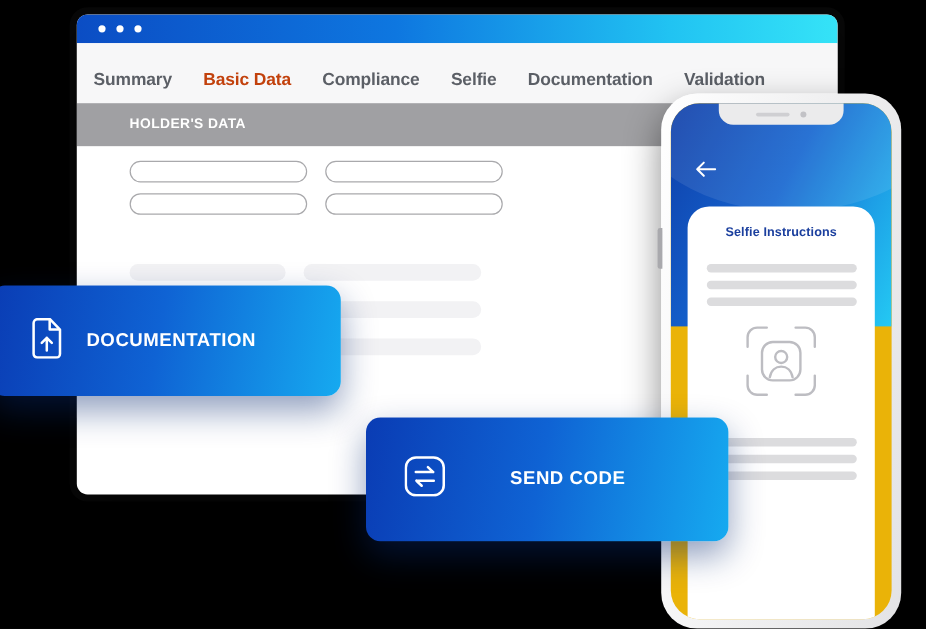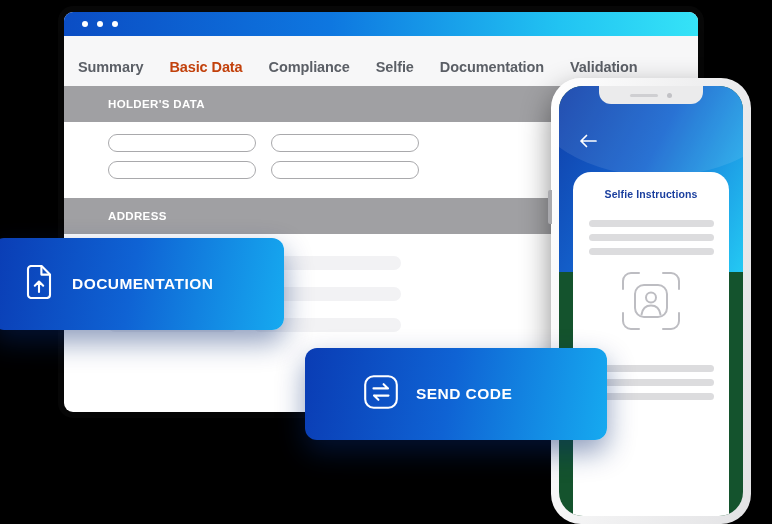--- a/index.html
+++ b/index.html
@@ -123,21 +123,21 @@
     border-radius: 30px;
     box-shadow: 0 12px 30px rgba(0,0,0,0.45);
   }
   #phone-screen {
     position: absolute;
     left: 8px;
     top: 8px;
     right: 8px;
     bottom: 8px;
     border-radius: 24px;
-    background: #14532d;
+    background: #eab308;
     overflow: hidden;
   }
   #phone-blue-head {
     position: absolute;
     left: 0; top: 0; right: 0;
     height: 186px;
     background: linear-gradient(118deg,#0f3ea8 0%,#1464cf 45%,#1d9fe6 75%,#24c9f3 100%);
   }
   #phone-blue-gloss {
     position: absolute;
@@ -217,24 +217,25 @@
     width: 292px;
     height: 92px;
     background: linear-gradient(100deg,#0a3cb4 0%,#0f63d4 48%,#16aaf0 100%);
     padding-left: 32px;
     box-sizing: border-box;
   }
   #cta-send {
     left: 305px;
     top: 348px;
     width: 302px;
-    height: 92px;
+    height: 103px;
     background: linear-gradient(100deg,#0a3cb4 0%,#0f63d4 48%,#16aaf0 100%);
-    padding-left: 59px;
+    padding-left: 32px;
     box-sizing: border-box;
+    gap: 36px;
   }
   .cta-icon { flex: 0 0 auto; margin-right: 18px; }
   .cta-label {
     font-size: 15.5px;
     font-weight: bold;
     letter-spacing: 0.45px;
     line-height: 1.32;
   }
 </style>
 </head>
@@ -264,21 +265,20 @@
       <div class="field-row">
         <div class="field-input"></div>
         <div class="field-input"></div>
       </div>
       <div class="field-row">
         <div class="field-input"></div>
         <div class="field-input"></div>
       </div>
     </div>
 
-    <div class="section-header">ADDRESS</div>
     <div class="form-body" style="padding-top:22px;padding-bottom:14px;">
       <div class="skel-row">
         <div class="skel-bar skel-w2"></div>
         <div class="skel-bar skel-w1"></div>
       </div>
       <div class="skel-row">
         <div class="skel-bar skel-w2"></div>
         <div class="skel-bar skel-w1"></div>
       </div>
       <div class="skel-row" style="margin-bottom:4px;">

